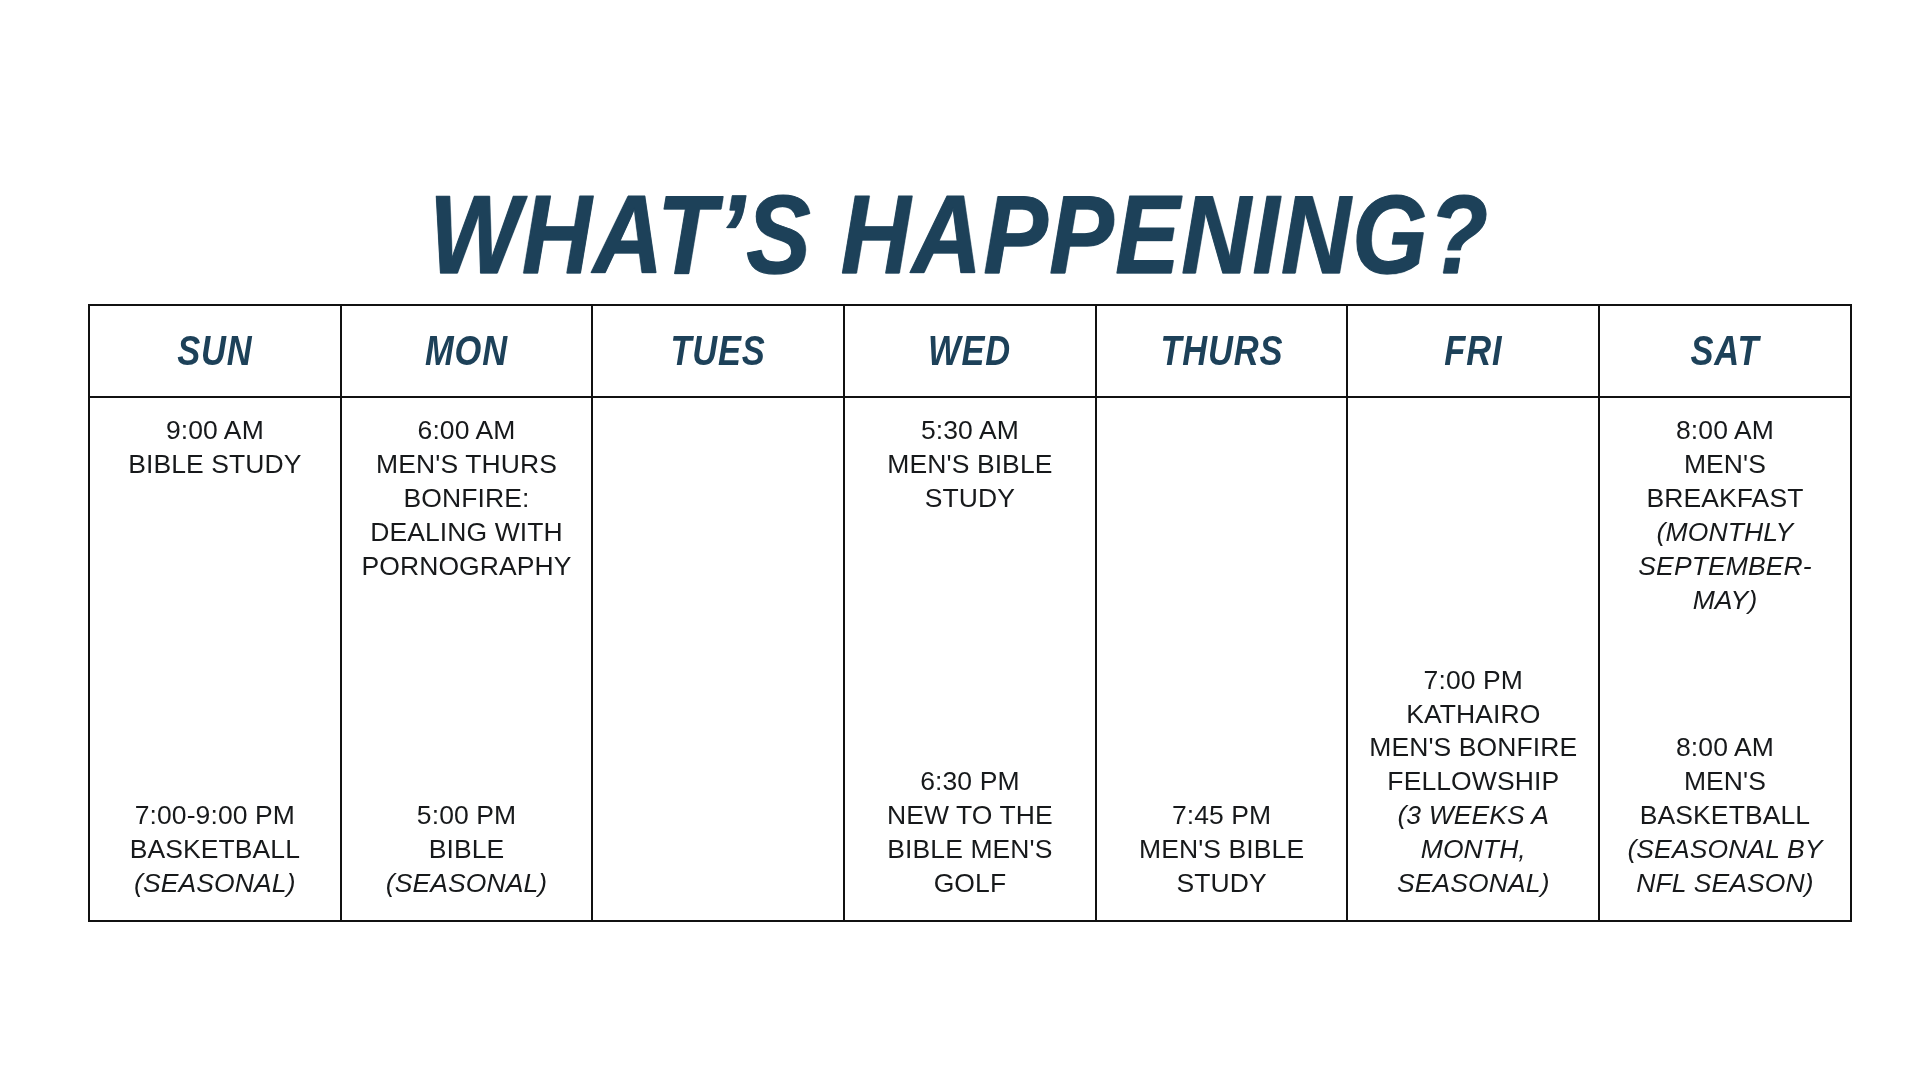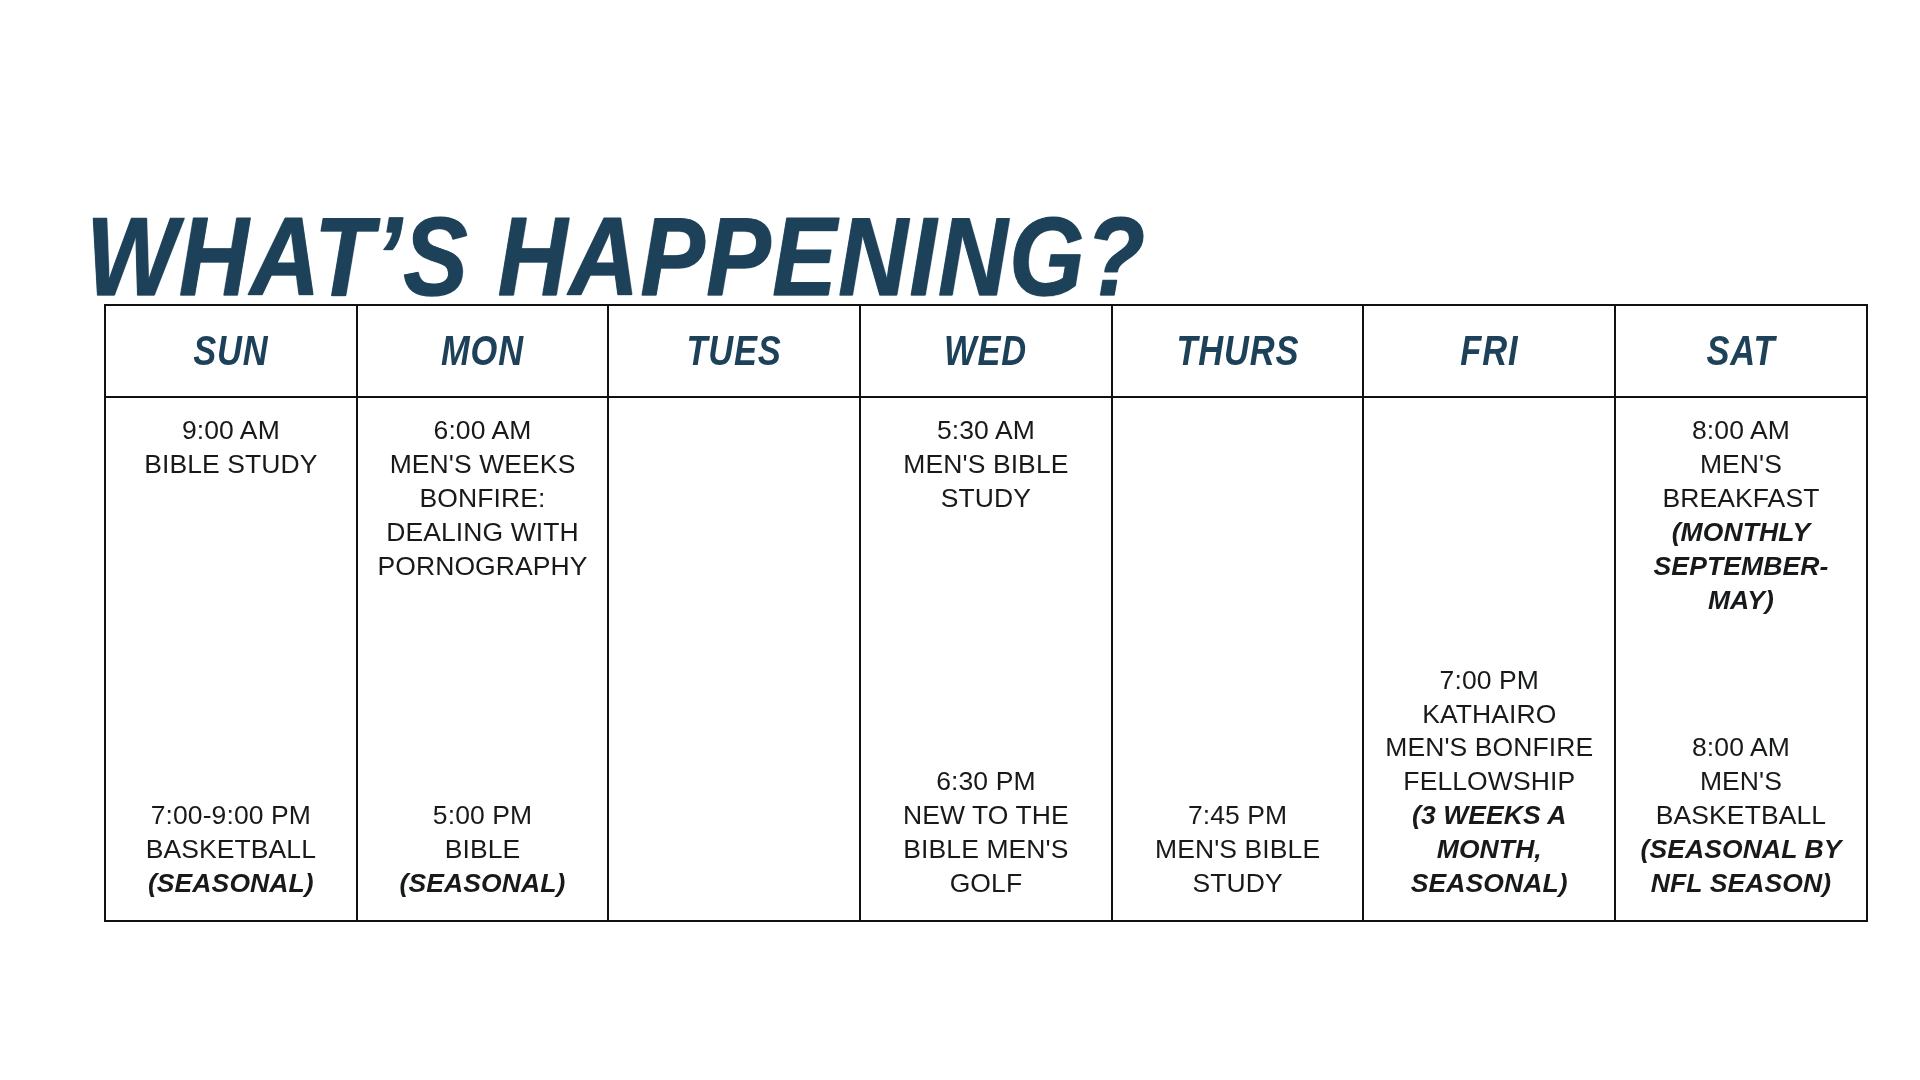--- a/index.html
+++ b/index.html
@@ -16,24 +16,24 @@
     position: relative;
     width: 1920px;
     height: 1080px;
     background: #ffffff;
     box-sizing: border-box;
   }
 
   
   #title-wrap {
     position: absolute;
-    top: 126px;
+    top: 104px;
     left: 0;
     width: 1576px;
-    text-align: left;
+    text-align: right;
   }
 
   #page-title {
     display: inline-block;
     font-family: "Liberation Sans", sans-serif;
     font-weight: 700;
     font-style: italic;
     font-size: 112px;
     line-height: 1.0;
     letter-spacing: 2px;
@@ -57,21 +57,21 @@
       radial-gradient(circle at 75% 12%, rgba(255,255,255,0.9) 1.0px, rgba(255,255,255,0) 1.5px);
     background-size: 13px 11px, 17px 15px, 11px 13px, 19px 17px, 15px 12px, 12px 16px, 9px 9px, 14px 14px;
     -webkit-background-clip: text;
     background-clip: text;
     white-space: nowrap;
   }
 
   
   #schedule-table {
     position: absolute;
-    left: 104px;
+    left: 88px;
     top: 304px;
     width: 1762px;
     border-collapse: collapse;
     table-layout: fixed;
   }
 
   #schedule-table th,
   #schedule-table td {
     border: 2px solid #111111;
     padding: 0;
@@ -117,21 +117,20 @@
     font-size: 26.5px;
     line-height: 1.28;
     color: #17191b;
     letter-spacing: 0.1px;
   }
 
   .slot .line { display: block; }
   .slot .note {
     display: block;
     font-style: italic;
-    font-weight: bold;
   }
 
   .slot-top { margin-top: 0; }
   .slot-bottom { margin-bottom: 5px; }
 
   .spacer { flex: 1 1 auto; }
 
   
   col.daycol { width: 251.7px; }
 </style>
@@ -192,21 +191,21 @@
                 <span class="line">7:00-9:00 PM</span>
                 <span class="line">BASKETBALL</span>
                 <span class="note">(SEASONAL)</span>
               </div>
             </div>
           </td>
           <td>
             <div class="cell">
               <div class="slot slot-top">
                 <span class="line">6:00 AM</span>
-                <span class="line">MEN'S WEEKS</span>
+                <span class="line">MEN'S THURS</span>
                 <span class="line">BONFIRE:</span>
                 <span class="line">DEALING WITH</span>
                 <span class="line">PORNOGRAPHY</span>
               </div>
               <div class="spacer"></div>
               <div class="slot slot-bottom">
                 <span class="line">5:00 PM</span>
                 <span class="line">BIBLE</span>
                 <span class="note">(SEASONAL)</span>
               </div>

